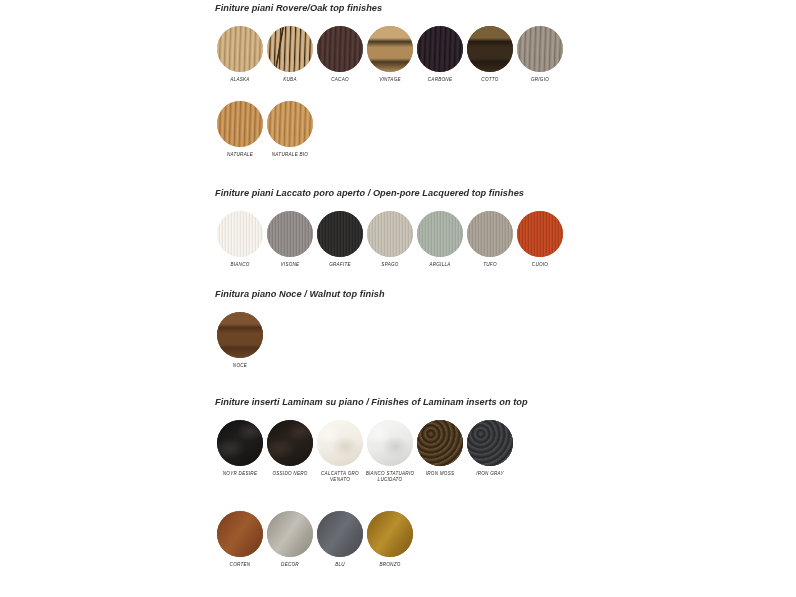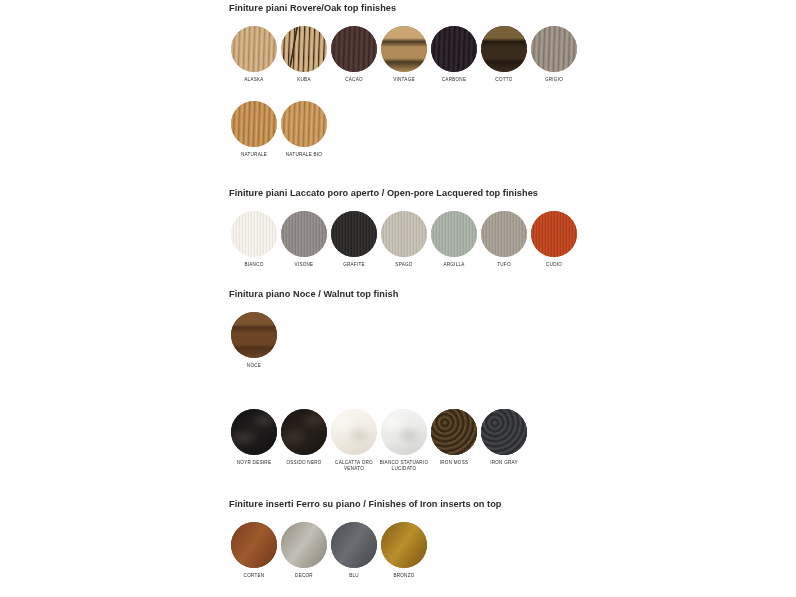--- a/index.html
+++ b/index.html
@@ -15,21 +15,22 @@
     overflow: hidden;
   }
   #page {
     position: relative;
     width: 796px;
     height: 597px;
     background: #ffffff;
   }
   .section {
     position: absolute;
-    left: 229px;
+    left: 215px;
+    font-style: italic;
   }
   .section-title {
     font-size: 9.2px;
     font-weight: 600;
     letter-spacing: 0.005em;
     color: #2b2b2b;
     white-space: nowrap;
     margin: 0 0 0 0;
     line-height: 11px;
   }
@@ -232,20 +233,21 @@
           <div class="disc-wrap">
             <div class="disc" style="background: rgb(188, 69, 32);">
               <div class="grain" style="background: repeating-linear-gradient(90deg, rgb(188, 69, 32) 0px, rgb(204, 82, 40) 0.8px, rgb(188, 69, 32) 1.6px, rgb(160, 56, 23) 2.2px, rgb(188, 69, 32) 3px);"></div>
             </div>
           </div>
           <div class="swatch-label">CUOIO</div>
         </div>
       </div>
     </div>
     <div class="section" id="sec-laminam">
+      <div class="section-title">Finiture inserti Laminam su piano / Finishes of Laminam inserts on top</div>
       <div class="swatch-row" style="margin-top: 12px;">
         <div class="swatch">
           <div class="disc-wrap">
             <div class="disc" style="background: rgb(34, 32, 31);">
               <div class="grain" style="background: radial-gradient(55% 35% at 28% 62%, rgb(53, 49, 47) 0%, rgba(0, 0, 0, 0) 62%), radial-gradient(45% 30% at 72% 25%, rgb(53, 49, 47) 0%, rgba(0, 0, 0, 0) 66%), linear-gradient(145deg, rgb(15, 14, 14) 0%, rgb(34, 32, 31) 45%, rgb(15, 14, 14) 100%);"></div>
             </div>
           </div>
           <div class="swatch-label">NOYR DESIRE</div>
         </div>
         <div class="swatch">
@@ -286,21 +288,20 @@
           <div class="disc-wrap">
             <div class="disc" style="background: rgb(57, 58, 60);">
               <div class="grain" style="background: repeating-radial-gradient(circle at 30% 30%, rgb(74, 76, 79) 0px, rgb(57, 58, 60) 2px, rgb(38, 39, 42) 3.5px, rgb(57, 58, 60) 5px), repeating-radial-gradient(circle at 70% 70%, rgb(38, 39, 42) 0px, rgb(57, 58, 60) 2.5px, rgb(74, 76, 79) 4px, rgb(57, 58, 60) 6px);"></div>
             </div>
           </div>
           <div class="swatch-label">IRON GRAY</div>
         </div>
       </div>
     </div>
     <div class="section" id="sec-iron">
-      <div class="section-title">Finiture inserti Ferro su piano / Finishes of Iron inserts on top</div>
       <div class="swatch-row" style="margin-top: 12px;">
         <div class="swatch">
           <div class="disc-wrap">
             <div class="disc" style="background: rgb(138, 74, 36);">
               <div class="grain" style="background: linear-gradient(125deg, rgb(110, 56, 24) 0%, rgb(138, 74, 36) 22%, rgb(157, 90, 44) 48%, rgb(138, 74, 36) 70%, rgb(110, 56, 24) 100%), radial-gradient(60% 45% at 35% 30%, rgba(255, 255, 255, 0.18) 0%, rgba(0, 0, 0, 0) 70%);"></div>
             </div>
           </div>
           <div class="swatch-label">CORTEN</div>
         </div>
         <div class="swatch">

